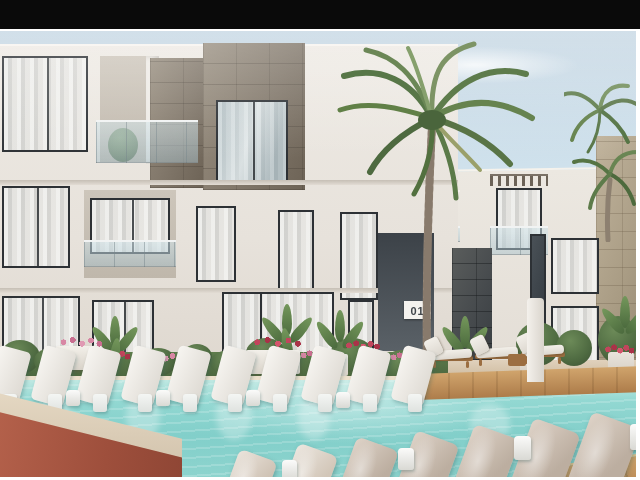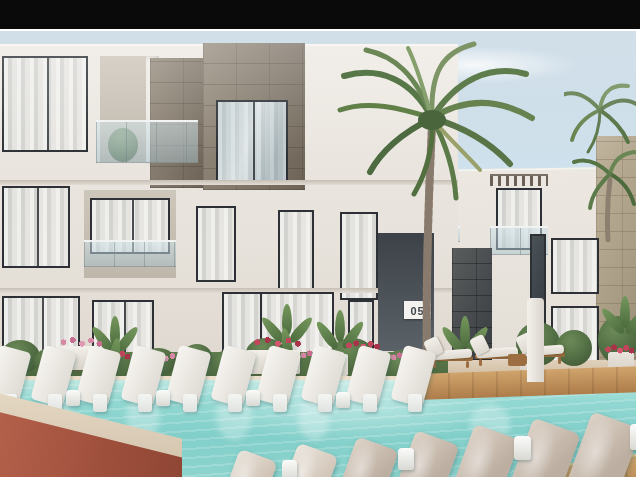--- a/index.html
+++ b/index.html
@@ -167,21 +167,21 @@
   <div class="abs window nomul" style="left:278px;top:210px;width:36px;height:92px;"></div>
   <div class="abs window nomul" style="left:340px;top:212px;width:38px;height:88px;"></div>
 
   <div class="abs slab" style="left:0;top:288px;width:458px;height:5px;"></div>
   <div class="abs window" style="left:2px;top:296px;width:78px;height:95px;"></div>
   <div class="abs window" style="left:92px;top:300px;width:62px;height:92px;"></div>
   <div class="abs window doorp nomul" style="left:222px;top:292px;width:112px;height:96px;"></div>
   <div class="abs window nomul" style="left:348px;top:300px;width:26px;height:70px;"></div>
   <div class="abs" style="left:378px;top:233px;width:56px;height:118px;background:linear-gradient(180deg,#3c4248,#5a6167);"></div>
   <div class="abs plaque" style="left:404px;top:301px;width:27px;height:18px;">
-    <span>05</span>
+    <span>01</span>
   </div>
   <div class="abs stonedark" style="left:452px;top:248px;width:40px;height:144px;"></div>
   <div class="abs" style="left:0;top:380px;width:458px;height:14px;background:linear-gradient(180deg,#c9bba6,#d6c8b2);"></div>
 
   <div class="abs haze" style="left:0;top:29px;width:640px;height:130px;"></div>
 
   <svg class="abs" style="left:332px;top:36px;" width="204" height="332" viewBox="0 0 204 332">
     <g fill="none" stroke-linecap="round">
       <path d="M95,330 C94,260 96,170 100,90" stroke="#96887a" stroke-width="8"></path>
       <path d="M95,330 C94,260 96,170 100,90" stroke="#7e7061" stroke-width="8" stroke-dasharray="2,6" opacity=".55"></path>

